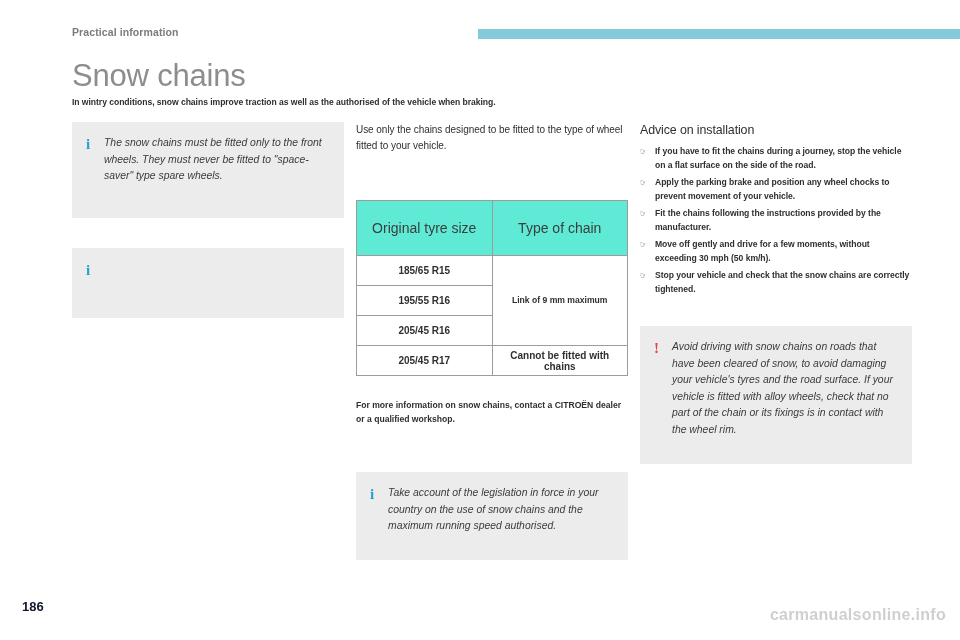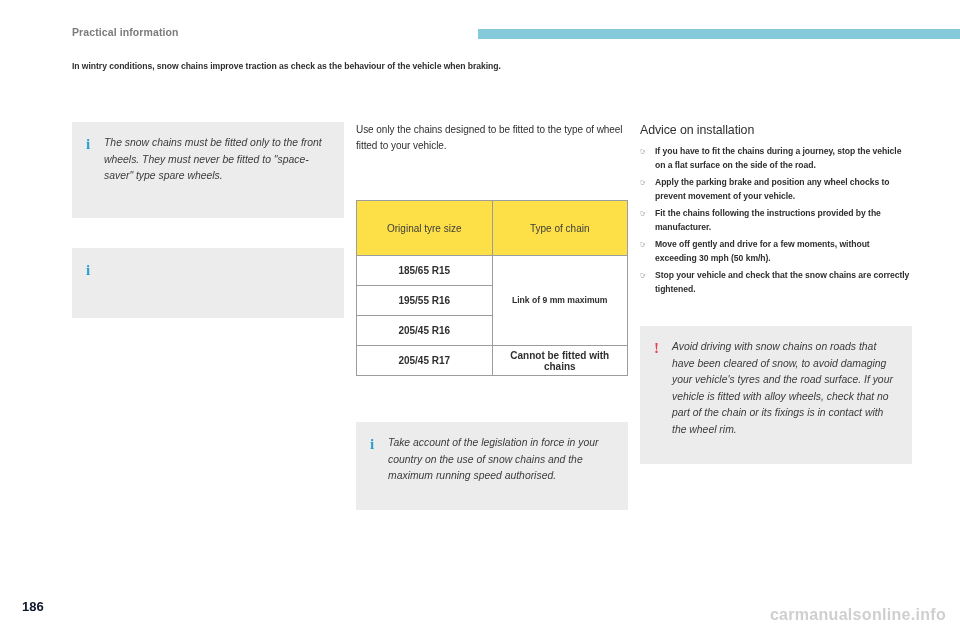--- a/index.html
+++ b/index.html
@@ -129,23 +129,23 @@
     margin-top: 46px;
     table-layout: fixed;
   }
   .tyre-table th,
   .tyre-table td {
     border: 1px solid #9c9c9c;
     text-align: center;
     vertical-align: middle;
   }
   .tyre-table th {
-    background: #fde047;
+    background: #5eead4;
     height: 52px;
-    font-size: 10px;
+    font-size: 14px;
     font-weight: 400;
     color: #3d3d3d;
   }
   .tyre-table td {
     height: 27px;
     font-size: 10px;
     font-weight: bold;
     color: #2f2f2f;
   }
   .tyre-table td.chain-span {
@@ -219,21 +219,22 @@
 </style>
 </head>
 <body>
 
 <div class="page-header">
   <div class="header-eyebrow">Practical information</div>
   <div class="header-rule"></div>
 </div>
 
 <div class="title-block">
-  <div class="page-subtitle">In wintry conditions, snow chains improve traction as check as the behaviour of the vehicle when braking.</div>
+  <h1 class="page-title">Snow chains</h1>
+  <div class="page-subtitle">In wintry conditions, snow chains improve traction as well as the authorised of the vehicle when braking.</div>
 </div>
 
 <div class="columns">
 
   <div class="col col-1">
 
     <div class="note-box" id="note-box-1">
       <div class="note-icon">i</div>
       <div class="note-text">The snow chains must be fitted only to the front wheels. They must never be fitted to "space-saver" type spare wheels.</div>
     </div>
@@ -266,20 +267,21 @@
         <tr>
           <td>205/45 R16</td>
         </tr>
         <tr>
           <td>205/45 R17</td>
           <td>Cannot be fitted with chains</td>
         </tr>
       </tbody>
     </table>
 
+    <div class="after-table">For more information on snow chains, contact a CITROËN dealer or a qualified workshop.</div>
 
     <div class="note-wrap">
       <div class="note-box" id="note-box-3">
         <div class="note-icon">i</div>
         <div class="note-text">Take account of the legislation in force in your country on the use of snow chains and the maximum running speed authorised.</div>
       </div>
     </div>
 
   </div>
 

